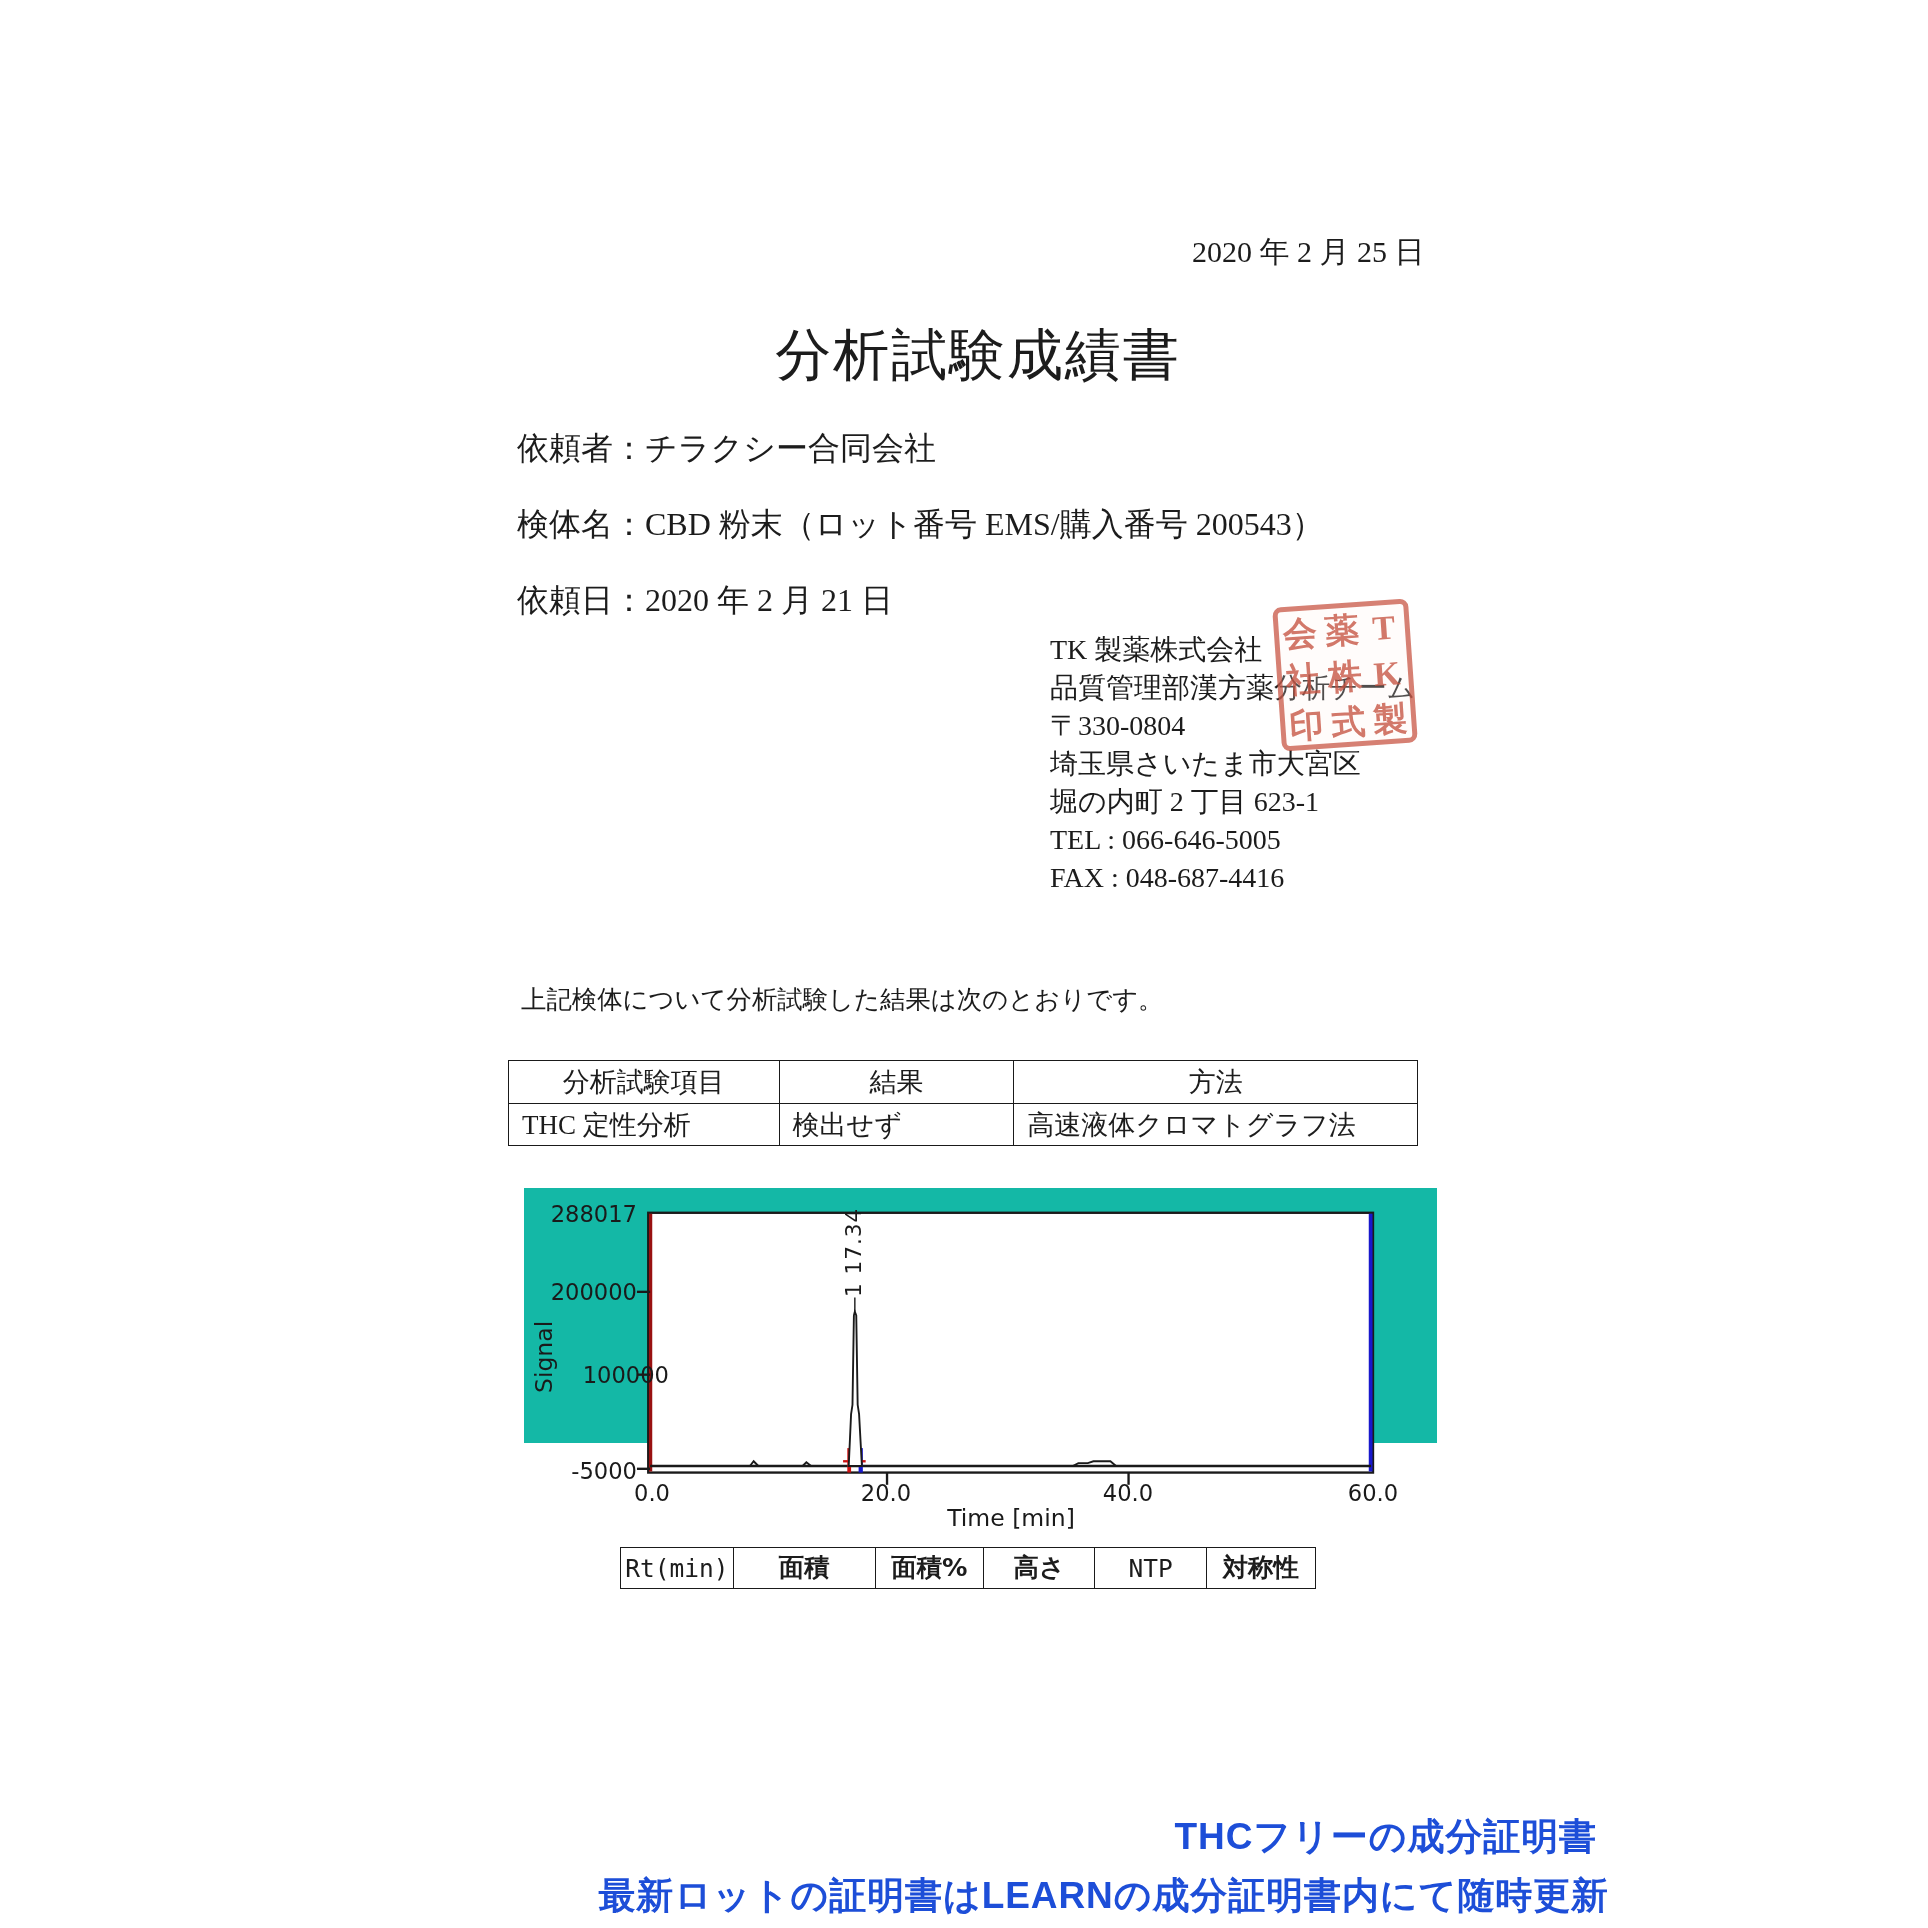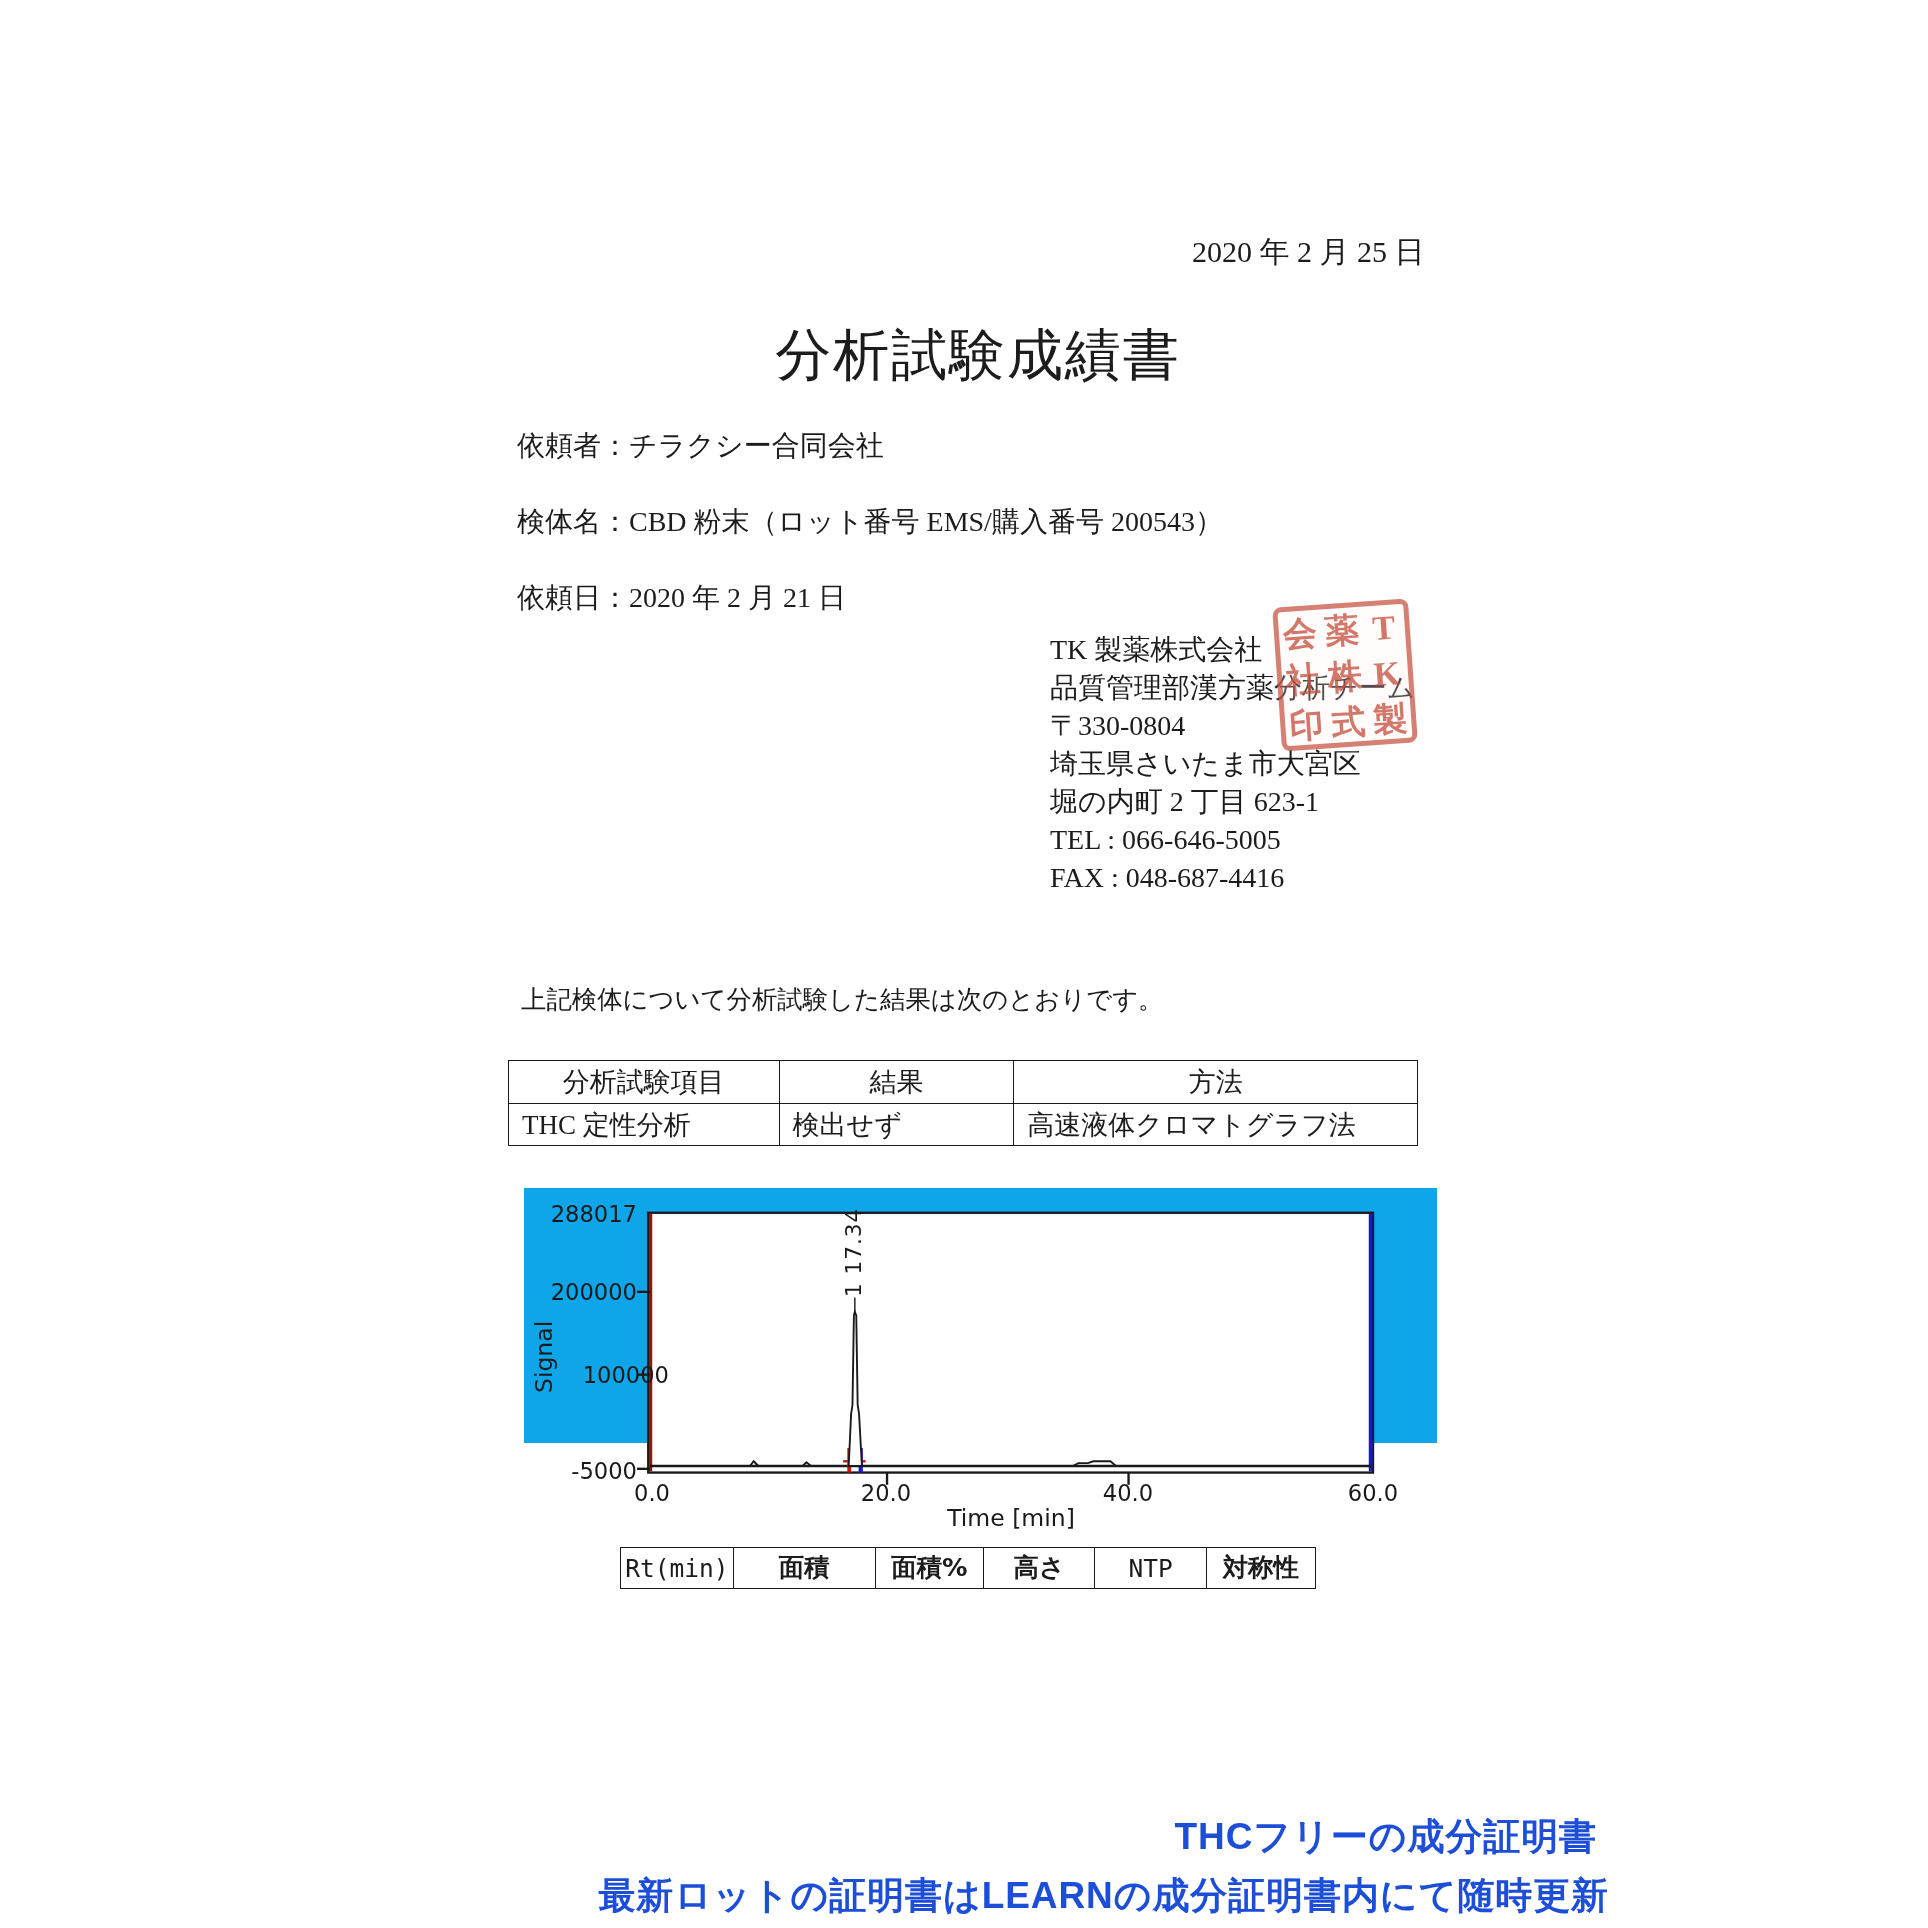--- a/index.html
+++ b/index.html
@@ -3,21 +3,21 @@
 <meta charset="utf-8">
 <style>
   html,body{margin:0;padding:0;background:#ffffff;}
   body{position:relative;width:1928px;height:1928px;overflow:hidden;
        font-family:"Liberation Serif","DejaVu Serif",serif;color:#1c1c1c;}
   .abs{position:absolute;}
   
   .date{left:1192px;top:232px;font-size:30px;white-space:nowrap;}
   .title{left:28px;right:0;top:318px;text-align:center;font-size:56px;letter-spacing:1.9px;}
   
-  .req{left:517px;font-size:28px;white-space:nowrap;}
+  .req{left:517px;font-size:32px;white-space:nowrap;}
   .req.l1{top:427px;} .req.l2{top:503px;} .req.l3{top:579px;}
   
   .lab{left:1050px;top:631px;font-size:28px;line-height:38px;white-space:nowrap;}
   
   .stamp{left:1277px;top:603px;width:126px;height:134px;
          border:5.6px solid rgba(199,84,66,.8);border-radius:8.5px;
          transform:rotate(-4deg);display:grid;
          grid-template-columns:1fr 1fr 1fr;grid-template-rows:1fr 1fr 1fr;
          opacity:.92;background:rgba(255,244,241,.25);}
   .stamp span{display:flex;align-items:center;justify-content:center;
@@ -27,21 +27,21 @@
   .intro{left:521px;top:983px;font-size:25.4px;white-space:nowrap;}
   
   table{border-collapse:collapse;}
   .t1{left:508px;top:1060px;}
   .t1 table{width:910px;}
   .t1 th,.t1 td{border:1.9px solid #1a1a1a;font-weight:normal;font-size:27px;}
   .t1 th{height:40px;text-align:center;}
   .t1 td{height:39px;text-align:left;padding-left:13px;}
   .t1 .c1{width:270px;} .t1 .c2{width:234px;} .t1 .c3{width:405px;}
   
-  .panel{left:524px;top:1188px;width:913px;height:255px;background:#0ea5e9;}
+  .panel{left:524px;top:1188px;width:913px;height:255px;background:#14b8a6;}
   .panel svg{position:absolute;left:0;top:0;}
   .clabel{position:absolute;font-family:"DejaVu Sans",sans-serif;font-size:22.6px;color:#1a1a1a;}
   .ylab{width:113px;text-align:right;}
   .vtext{writing-mode:vertical-rl;transform:rotate(180deg);white-space:nowrap;}
   
   .t2{left:620px;top:1547px;font-family:"DejaVu Sans Mono",monospace;}
   .t2 table{width:696px;}
   .t2 th,.t2 td{border:1.9px solid #1a1a1a;font-size:24.5px;font-weight:normal;}
   .t2 th{height:38px;text-align:center;}
   .t2 th.goth{font-family:"DejaVu Sans",sans-serif;font-weight:bold;font-size:25.4px;}

